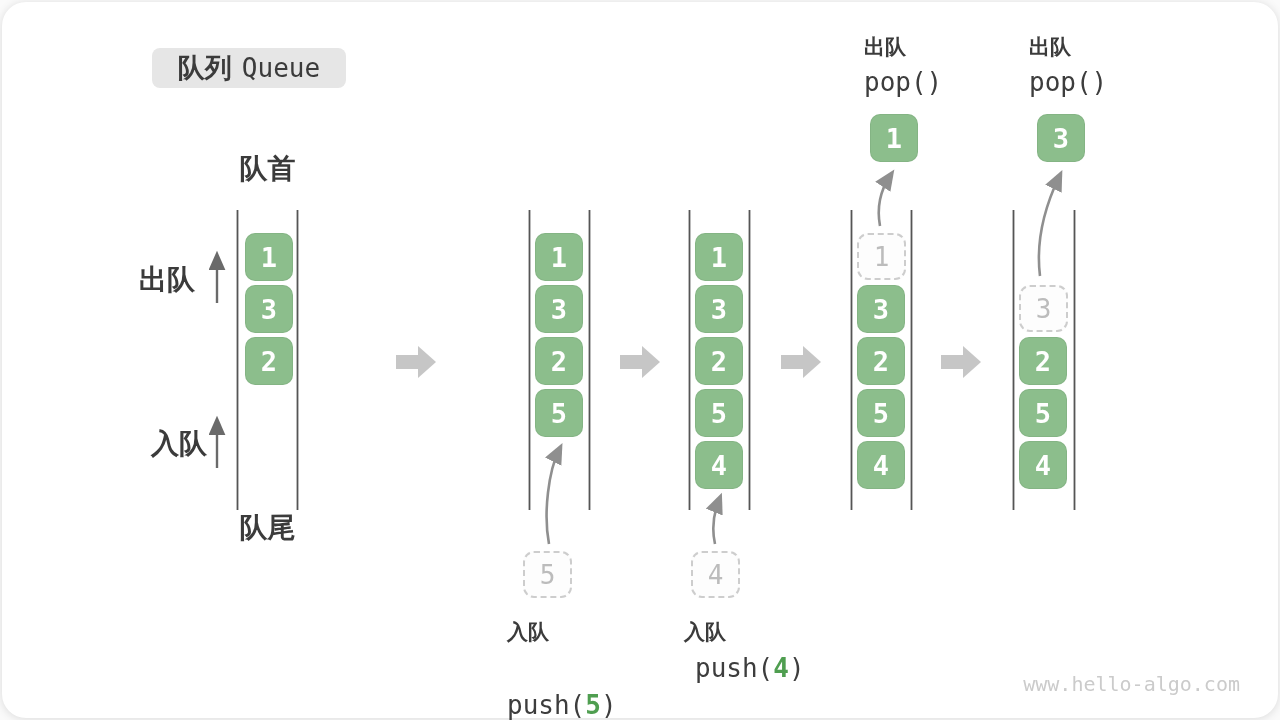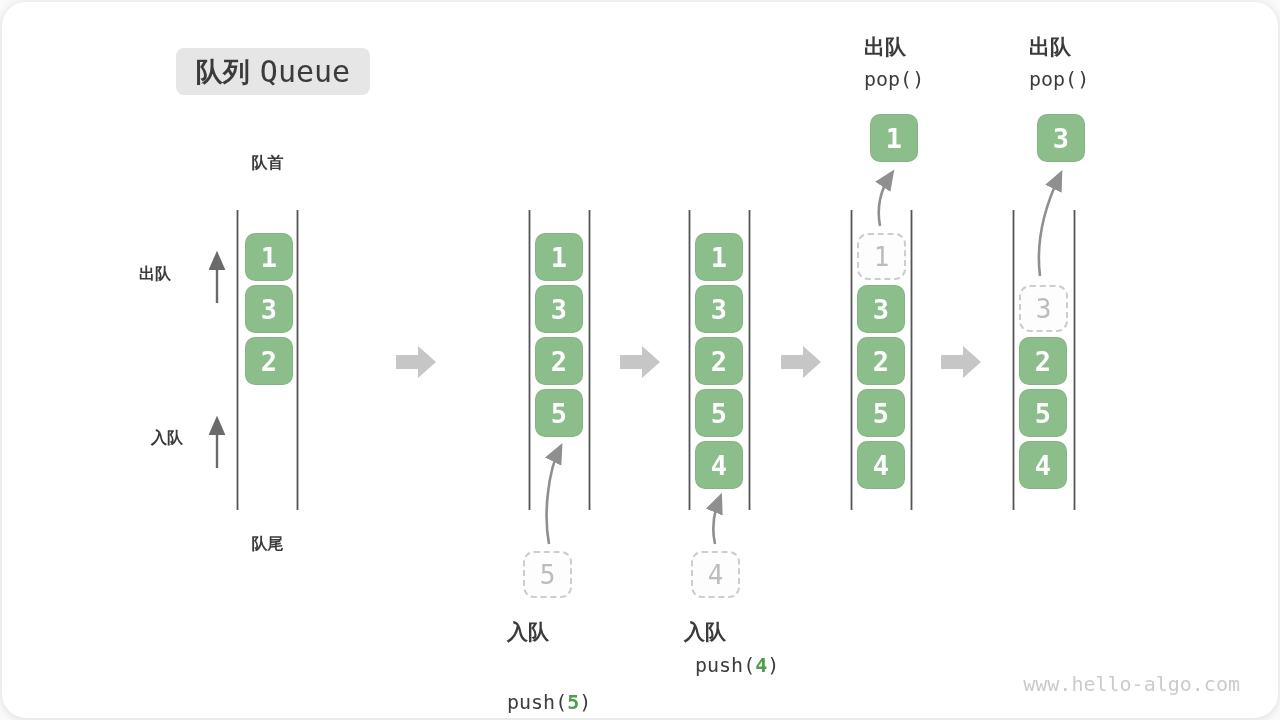--- a/index.html
+++ b/index.html
@@ -2,34 +2,34 @@
 <html style="--box-green: #8cbe8c; --code-green: #4f9e50; --block-arrow-gray: #c6c6c6; --curve-gray: #8f8f8f; --straight-arrow-gray: #6a6a6a; --channel-line: #555555; --text-dark: #3b3b3b; --ghost-gray: #bcbcbc; --ghost-border: #cdcdcd; --title-bg: #e6e6e6; --watermark-gray: #cbcbcb;"><head>
 <meta charset="utf-8">
 <style>
   html,body{margin:0;padding:0;background:#fafafa;}
   .scene{position:relative;width:1280px;height:720px;overflow:hidden;
          font-family:"Liberation Sans",sans-serif;color:#3b3b3b;}
   .card{position:absolute;inset:2px;background:#ffffff;border-radius:24px;
         box-shadow:0 1px 10px rgba(0,0,0,.13);}
 
   
-  .title-box{position:absolute;left:176px;top:48px;width:194px;height:47px;
+  .title-box{position:absolute;left:152px;top:48px;width:194px;height:40px;
              background:var(--title-bg);border-radius:8px;display:flex;
              align-items:center;justify-content:center;gap:10px;}
   .title-zh{font-size:27px;font-weight:700;color:var(--text-dark);}
-  .title-en{font-family:"DejaVu Sans Mono",monospace;font-size:30px;color:var(--text-dark);}
+  .title-en{font-family:"DejaVu Sans Mono",monospace;font-size:26px;color:var(--text-dark);}
 
   
-  .zh-label{position:absolute;font-size:16px;font-weight:700;color:var(--text-dark);
+  .zh-label{position:absolute;font-size:28px;font-weight:700;color:var(--text-dark);
             white-space:nowrap;line-height:1;}
   .op-zh{position:absolute;font-size:21px;font-weight:600;color:var(--text-dark);
          white-space:nowrap;line-height:1;}
 
   
-  .code{position:absolute;font-family:"DejaVu Sans Mono",monospace;font-size:20px;
+  .code{position:absolute;font-family:"DejaVu Sans Mono",monospace;font-size:26px;
         color:#3d3d3d;white-space:nowrap;line-height:1;}
   .code .arg{color:var(--code-green);font-weight:700;}
 
   
   .qbox{position:absolute;width:48px;height:48px;background:var(--box-green);
         border-radius:10px;display:flex;align-items:center;justify-content:center;
         color:#ffffff;font-family:"DejaVu Sans Mono",monospace;font-size:27px;
         font-weight:600;box-shadow:inset 0 0 0 1px rgba(0,0,0,.05);}
   .ghost{position:absolute;width:49px;height:47px;box-sizing:border-box;
          border:2px dashed var(--ghost-border);border-radius:11px;background:#fdfdfd;
@@ -46,21 +46,21 @@
 
 <div class="scene">
   <div class="card"></div>
 
   <div class="title-box">
     <span class="title-zh">队列</span>
     <span class="title-en">Queue</span>
   </div>
 
   <div class="zh-label" style="left:237px;top:155px;width:61px;text-align:center;">队首</div>
-  <div class="zh-label" style="left:237px;top:536px;width:61px;text-align:center;">队尾</div>
+  <div class="zh-label" style="left:237px;top:514px;width:61px;text-align:center;">队尾</div>
   <div class="zh-label" style="left:139px;top:266px;">出队</div>
   <div class="zh-label" style="left:151px;top:430px;">入队</div>
 
   <svg class="overlay" width="1280" height="720" viewBox="0 0 1280 720">
     <defs>
       <marker id="ah-curve" orient="auto" markerWidth="9" markerHeight="8" refX="5" refY="3.5">
         <path d="M0,0 L8,3.5 L0,7 z" style="fill:var(--curve-gray)"></path>
       </marker>
       <marker id="ah-dark" orient="auto" markerWidth="9" markerHeight="8" refX="5" refY="3.5">
         <path d="M0,0 L8,3.5 L0,7 z" style="fill:var(--straight-arrow-gray)"></path>

